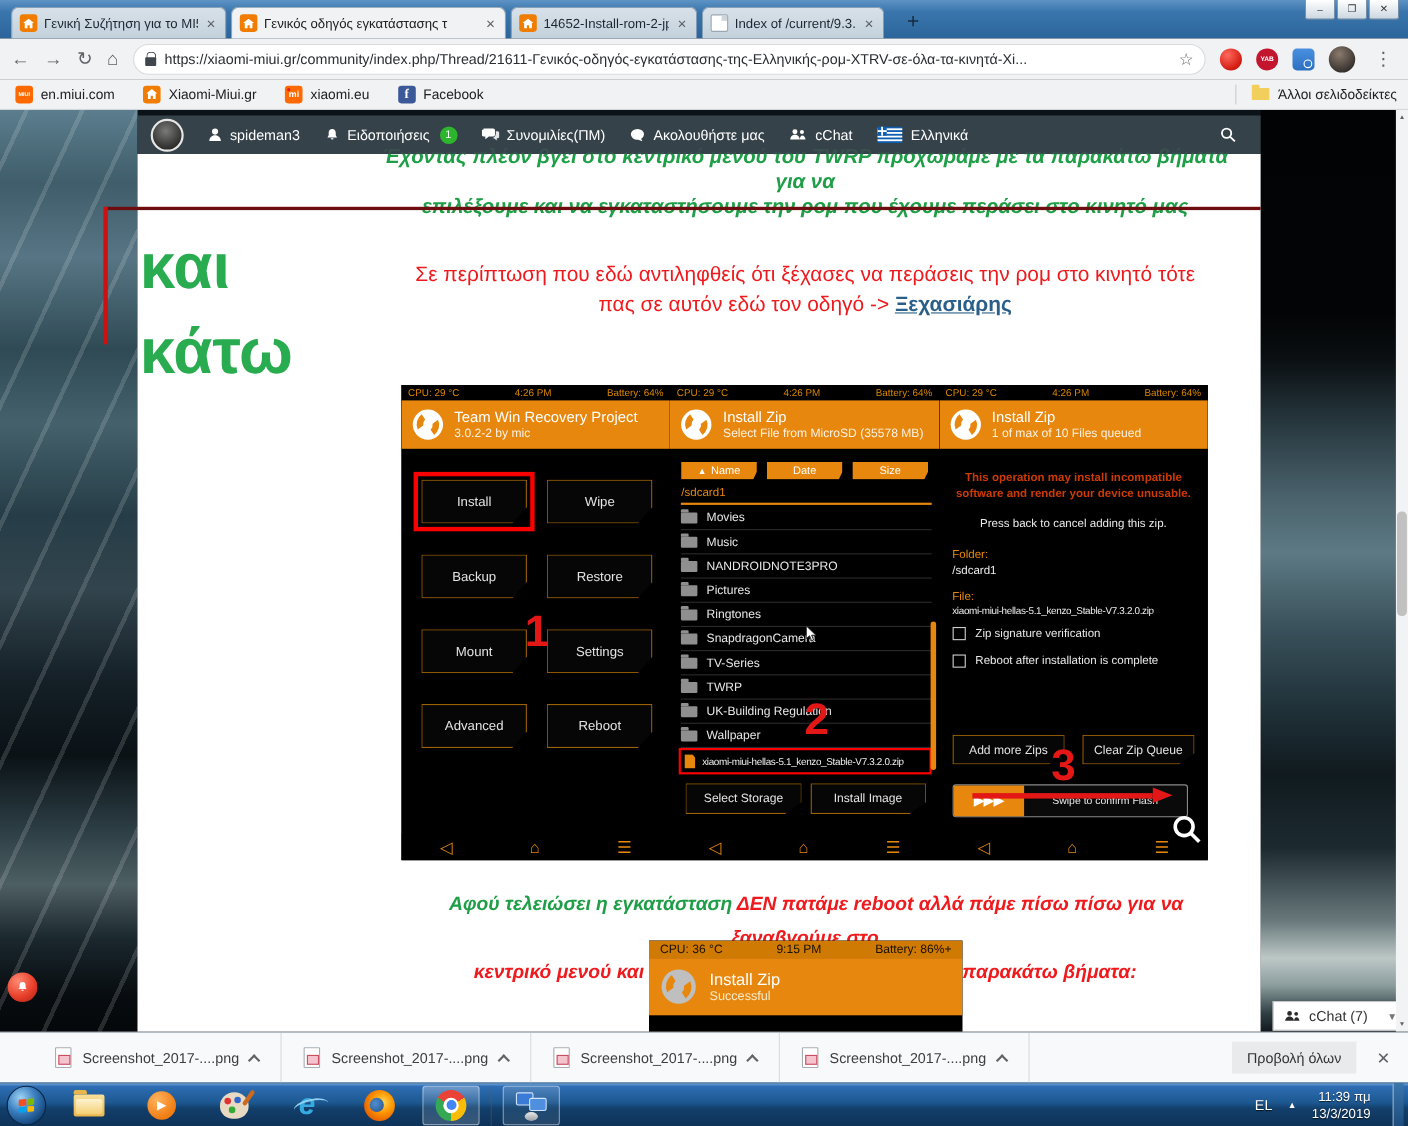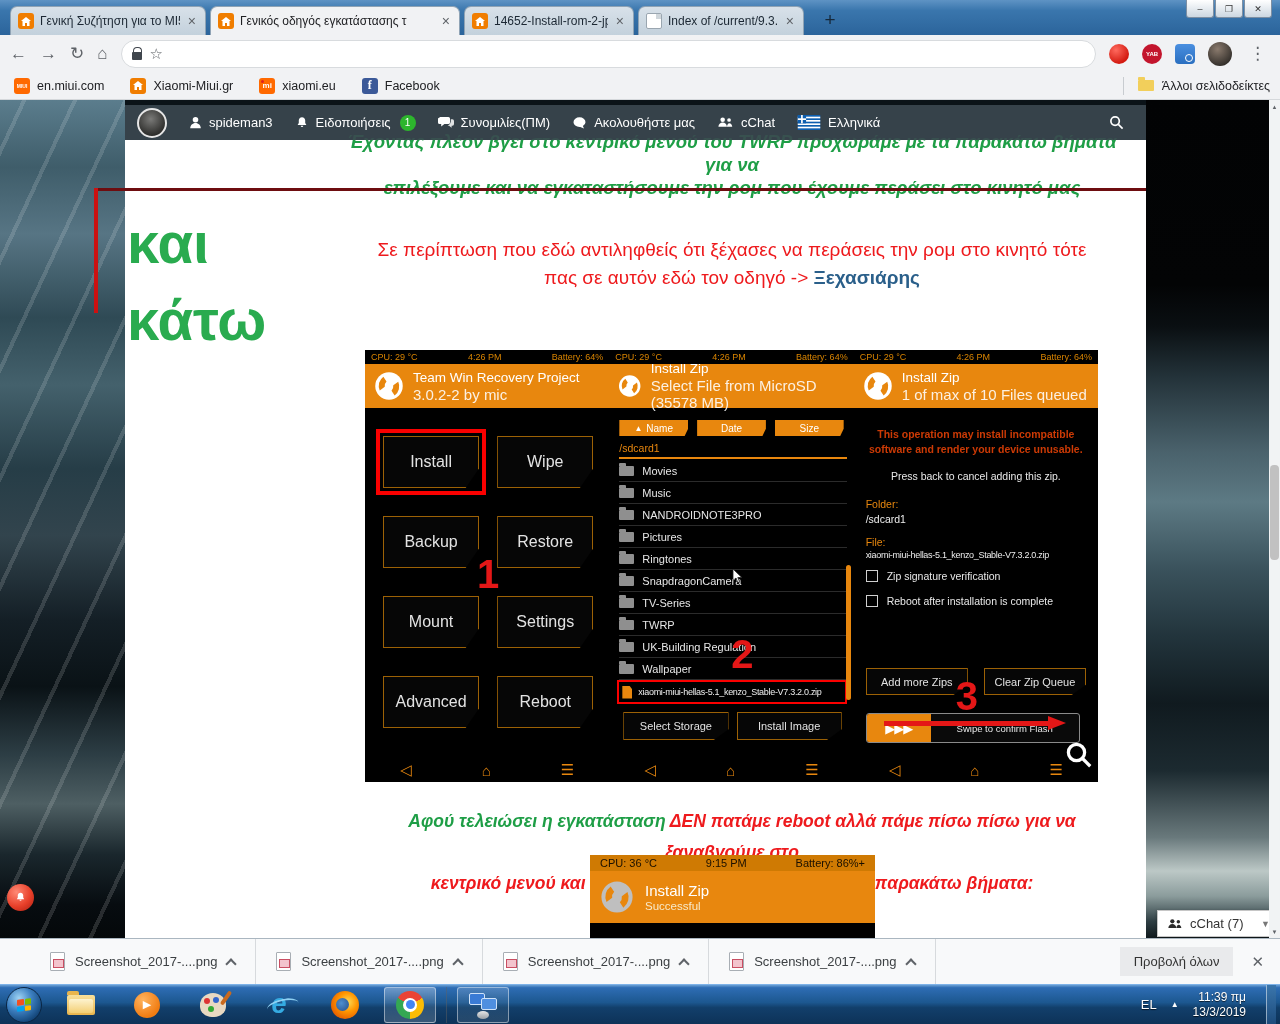--- a/index.html
+++ b/index.html
@@ -86,38 +86,38 @@
   .intro { position:absolute; left:341px; top:30px; width:782px; z-index:2; text-align:center;
     font-size:18.5px; line-height:23px; font-weight:bold; font-style:italic; color:#1e9e46; }
 
   .hline { position:absolute; left:96px; top:88px; width:1050px; height:3px; background:#6e0d10; z-index:2; }
   .vline { position:absolute; left:94px; top:88px; width:4px; height:125px; background:#cc1111; z-index:2; }
   .bigtext { position:absolute; left:127px; top:104px; z-index:2; font-size:58px; line-height:77px;
     font-weight:bold; color:#29ab4f; }
 
   .redpara { position:absolute; left:341px; top:136px; width:782px; z-index:2; text-align:center;
     font-size:19px; line-height:28px; color:#ee1a1d; }
-  .redpara a { color:#2a5f8a; font-weight:bold; }
+  .redpara a { color:#2a5f8a; font-weight:bold; text-decoration:underline; }
 
   
   .twrp { position:absolute; left:365px; top:250px; width:733px; height:432px; z-index:2; display:flex; background:#000; }
   .panel { position:relative; width:33.333%; height:432px; background:#000; overflow:hidden; }
   .pstatus { position:absolute; top:0; left:0; right:0; height:14px; background:#000; color:#d98400;
     font-size:9px; display:flex; align-items:center; justify-content:space-between; padding:0 6px; }
   .phead { position:absolute; top:14px; left:0; right:0; height:44px; background:#e8870e;
     display:flex; align-items:center; gap:9px; padding:18px 9px; }
   .ptitle { color:#fff; font-size:13.5px; line-height:16px; }
-  .psub { color:rgba(255,255,255,.88); font-size:15px; }
+  .psub { color:rgba(255,255,255,.88); font-size:11px; }
   .pnav { position:absolute; bottom:0; left:0; right:0; height:24px; background:#000;
     display:flex; align-items:center; justify-content:space-around; color:#e8870e; font-size:15px; }
 
   .p1grid { position:absolute; top:86px; left:18px; right:16px; display:grid;
     grid-template-columns:1fr 1fr; column-gap:18px; row-gap:28px; }
   .btnwrap { position:relative; }
-  .twrpbtn { height:52px; background:#060606; border:1px solid #9c6105; color:#e2e2e2; font-size:16px;
+  .twrpbtn { height:40px; background:#060606; border:1px solid #9c6105; color:#e2e2e2; font-size:12px;
     display:flex; align-items:center; justify-content:center;
     clip-path:polygon(0 0,100% 0,100% 62%,86% 100%,0 100%); }
   .p1grid .btnwrap:first-of-type::after { content:""; position:absolute; inset:-7px; border:4px solid #fb0000; }
   .stepnum { position:absolute; z-index:5; color:#e41717; font-size:40px; font-weight:bold; line-height:1; }
 
   .sortrow { position:absolute; top:70px; left:10px; right:10px; display:flex; gap:9px; }
   .sortbtn { flex:1; height:16px; background:#e8870e; color:#fff; font-size:10px;
     display:flex; align-items:center; justify-content:center; gap:4px;
     clip-path:polygon(0 0,100% 0,100% 55%,95% 100%,0 100%); }
   .sortbtn .asc { font-size:8px; color:#fff; }
@@ -300,20 +300,21 @@
     </div>
   </div>
 
   <div class="toolbar">
     <span class="navic">←</span>
     <span class="navic">→</span>
     <span class="navic">↻</span>
     <span class="navic">⌂</span>
     <div class="omnibox">
       <span class="lock"></span>
+      <span class="url">https://xiaomi-miui.gr/community/index.php/Thread/21611-Γενικός-οδηγός-εγκατάστασης-της-Ελληνικής-ρομ-XTRV-σε-όλα-τα-κινητά-Xi...</span>
       <span class="star">☆</span>
     </div>
     <span class="ext ext-red"></span>
     <span class="ext ext-yab">
         <i>YAB</i>
       </span>
     <span class="ext ext-blue"></span>
     <span class="tavatar"></span>
     <span class="menu3">⋮</span>
   </div>

